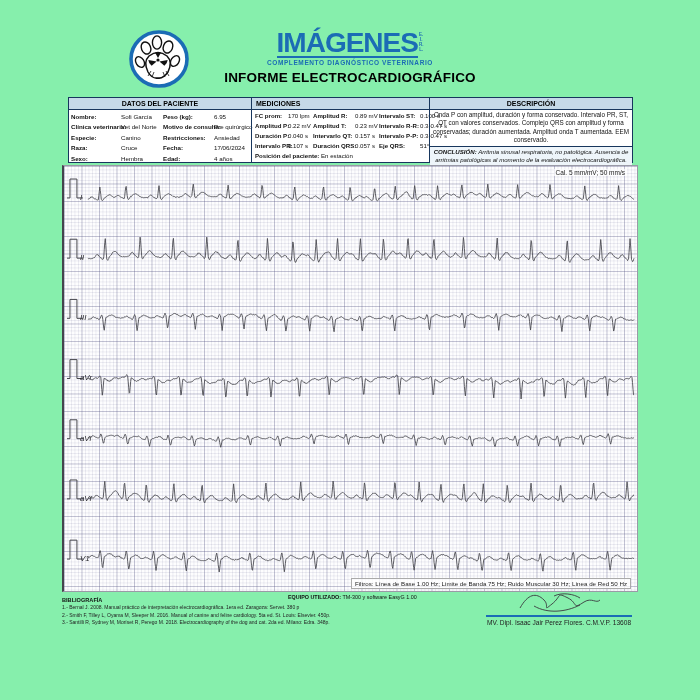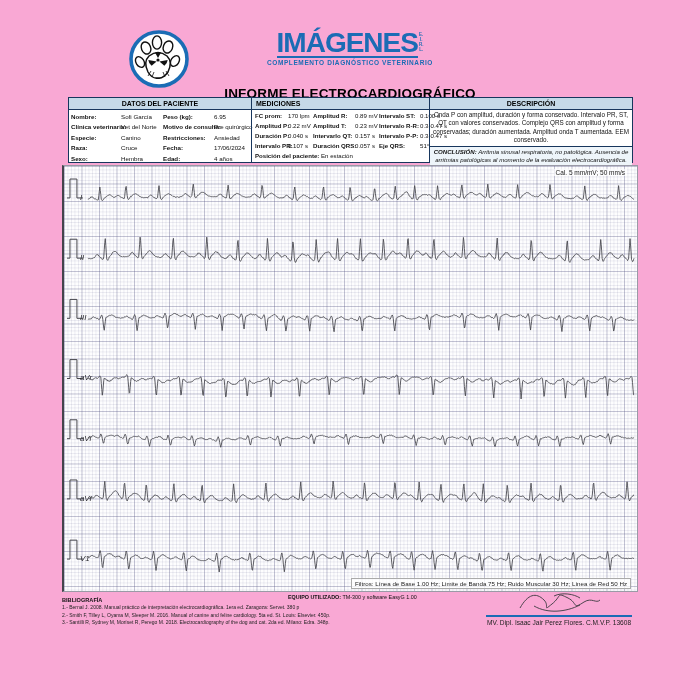--- a/index.html
+++ b/index.html
@@ -1,28 +1,28 @@
 <!DOCTYPE html>
 <html><head>
 <meta charset="utf-8">
 <style>
   html,body{margin:0;padding:0;background:#fff;}
-  .page{position:relative;width:700px;height:700px;background:#f9a8d4;
+  .page{position:relative;width:700px;height:700px;background:#86efac;
         font-family:"Liberation Sans",sans-serif;color:#111;overflow:hidden;}
 
   
   .logo{position:absolute;left:127px;top:29px;width:64px;height:60px;}
   .brand-wrap{position:absolute;left:0;top:30px;width:700px;text-align:center;}
   .brand-line{display:inline-flex;align-items:flex-start;}
   .brand{font-size:28px;font-weight:bold;letter-spacing:-1px;color:#1b6cb5;
          line-height:26px;border-bottom:2px solid #1b6cb5;padding-bottom:0;}
   .brand-suffix{display:flex;flex-direction:column;font-size:4.5px;line-height:5px;
                 color:#1b6cb5;font-weight:bold;margin-left:1px;margin-top:2px;}
   .brand-sub{font-size:6.5px;font-weight:bold;color:#1b6cb5;letter-spacing:.6px;margin-top:1px;}
-  .report-title{font-size:13.5px;font-weight:bold;color:#000;margin-top:20px;letter-spacing:.2px;}
+  .report-title{font-size:13.5px;font-weight:bold;color:#000;margin-top:4px;letter-spacing:.2px;}
 
   
   .info{position:absolute;left:68px;top:97px;width:565px;height:66px;display:flex;
         border:1px solid #17365d;box-sizing:border-box;background:#fff;}
   .ibox{box-sizing:border-box;height:100%;}
   .ibox+.ibox{border-left:1px solid #17365d;}
   .box-title{height:11px;background:#c5d9e8;border-bottom:1px solid #17365d;
              font-size:7px;font-weight:bold;text-align:center;line-height:11px;color:#000;}
   .box-title.left{text-align:left;padding-left:4px;}
   .patient-box{width:182px;}

